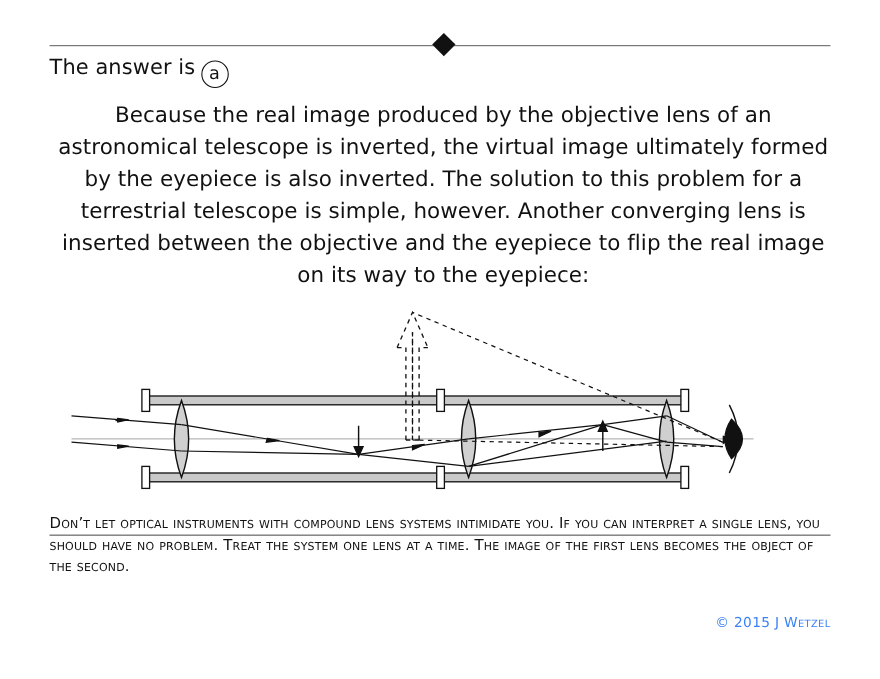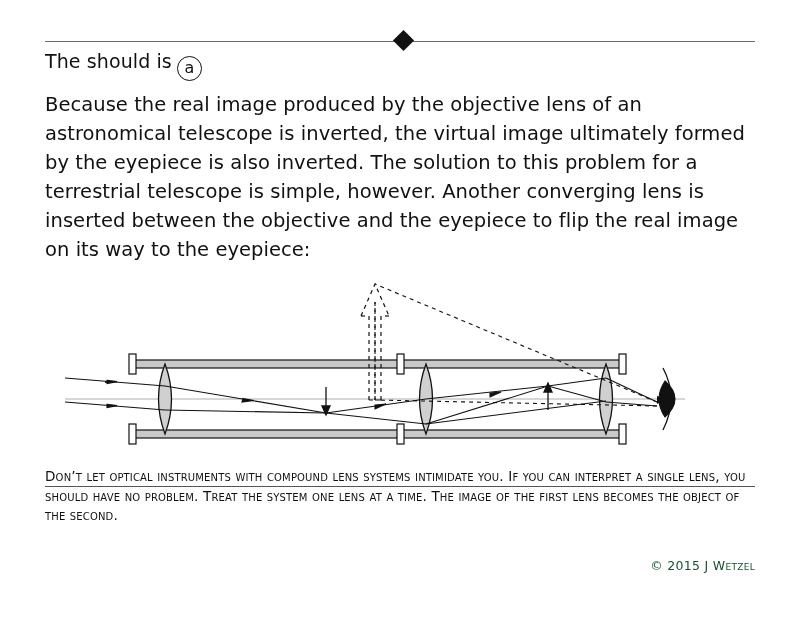--- a/index.html
+++ b/index.html
@@ -60,21 +60,21 @@
 
   
   .body-text {
     position: absolute;
     left: 45px;
     top: 90px;
     width: 716px;
     font-size: 19.5px;
     line-height: 29px;
     letter-spacing: 0.05px;
-    text-align: left;
+    text-align: center;
   }
 
   
   .figure {
     position: absolute;
     left: 45px;
     top: 250px;
     width: 716px;
     height: 215px;
   }
@@ -97,32 +97,32 @@
     line-height: 19.5px;
     font-variant: small-caps;
     letter-spacing: 0.15px;
   }
   .copyright {
     position: absolute;
     right: 45px;
     top: 558px;
     font-size: 12.5px;
     font-variant: small-caps;
-    color: #14532d;
+    color: #3b82f6;
     letter-spacing: 0.3px;
   }
 </style>
 </head>
 <body>
 
 <div class="top-rule"></div>
 <div class="diamond"></div>
 
 <div class="answer-line">
-  <span>The should is</span><span class="answer-circle">a</span>
+  <span>The answer is</span><span class="answer-circle">a</span>
 </div>
 
 <div class="body-text">Because the real image produced by the objective lens of an astronomical telescope is inverted, the virtual image ultimately formed by the eyepiece is also inverted.   The solution to this problem for a terrestrial telescope is simple, however.  Another converging lens is inserted between the objective and the eyepiece to flip the real image on its way to the eyepiece:</div>
 
 <div class="figure">
   <svg width="716" height="215" viewBox="0 0 716 215">
 
     <g>
       <rect x="88" y="110" width="490" height="8" fill="#c9c9c9" stroke="#111" stroke-width="1.2"></rect>
       <rect x="88" y="180" width="270" height="8" fill="#c9c9c9" stroke="#111" stroke-width="1.2"></rect>

